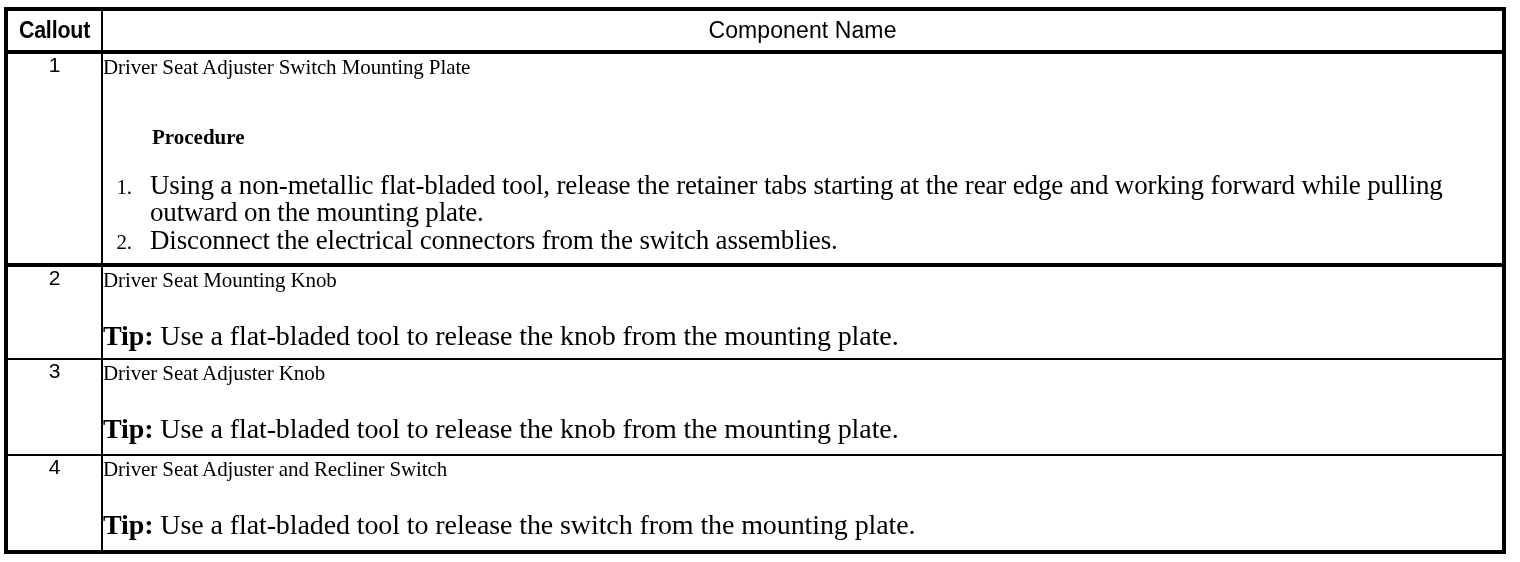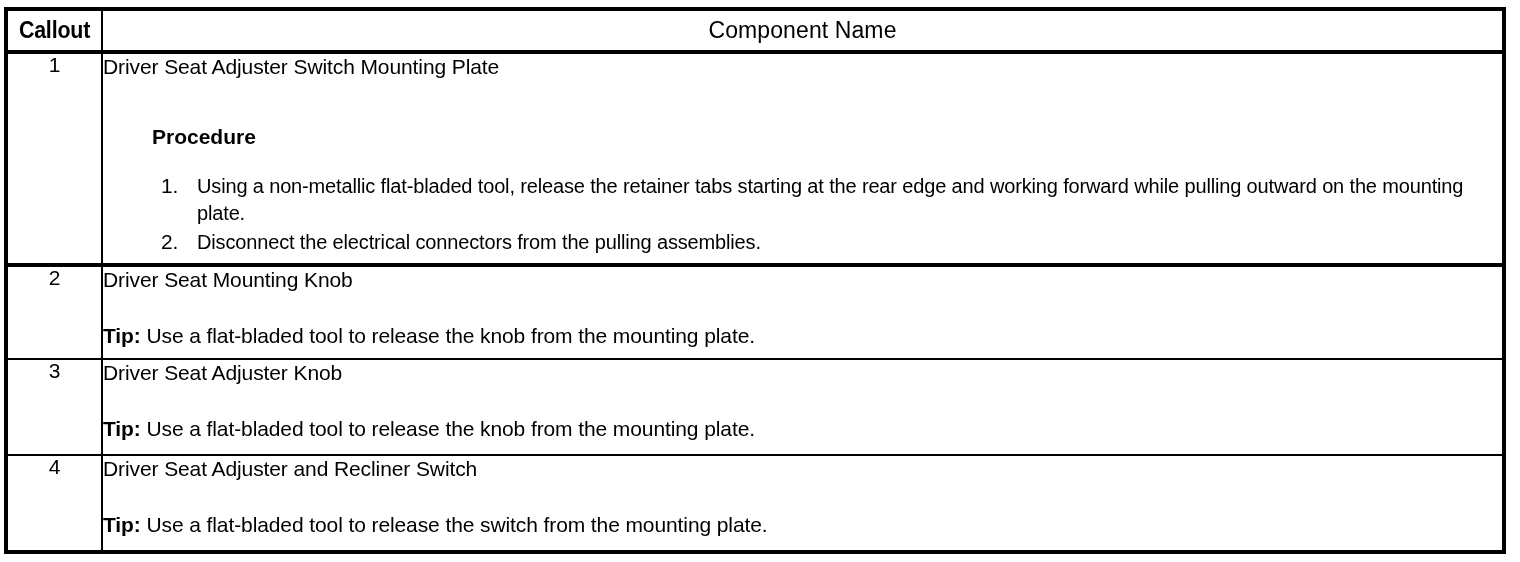--- a/index.html
+++ b/index.html
@@ -72,51 +72,52 @@
   .callout-num {
     font-size: 21px;
     font-weight: normal;
     line-height: 1;
     display: block;
   }
 
   
   td.content-cell {
     padding: 11px 6px 6px 6px;
+    font-family: Liberation Serif, serif;
   }
   .comp-title {
     font-size: 21px;
     line-height: 26px;
     letter-spacing: -0.1px;
     white-space: nowrap;
   }
   .proc-heading {
     font-size: 21px;
     font-weight: bold;
     line-height: 26px;
     margin-left: 49px;
     margin-top: 44px;
   }
   ol.proc-list {
     margin: 22px 0 0 0;
-    padding-left: 81px;
-    font-size: 20px;
+    padding-left: 34px;
+    font-size: 27px;
     line-height: 27px;
     list-style-position: outside;
   }
   ol.proc-list li {
     padding-left: 13px;
     margin-bottom: 1px;
     letter-spacing: -0.15px;
   }
   ol.proc-list li::marker {
     font-size: 21px;
   }
   .tip-line {
-    font-size: 21px;
+    font-size: 28px;
     line-height: 26px;
     margin-top: 30px;
     letter-spacing: -0.1px;
     white-space: nowrap;
   }
   .tip-label {
     font-weight: bold;
   }
 
   
@@ -153,21 +154,21 @@
 
       <tr class="row-1">
         <td class="callout-cell">
           <span class="callout-num">1</span>
         </td>
         <td class="content-cell">
           <div class="comp-title">Driver Seat Adjuster Switch Mounting Plate</div>
           <div class="proc-heading">Procedure</div>
           <ol class="proc-list">
             <li>Using a non-metallic flat-bladed tool, release the retainer tabs starting at the rear edge and working forward while pulling outward on the mounting plate.</li>
-            <li>Disconnect the electrical connectors from the pulling assemblies.</li>
+            <li>Disconnect the electrical connectors from the switch assemblies.</li>
           </ol>
         </td>
       </tr>
 
       <tr class="row-2">
         <td class="callout-cell">
           <span class="callout-num">2</span>
         </td>
         <td class="content-cell">
           <div class="comp-title">Driver Seat Mounting Knob</div>

